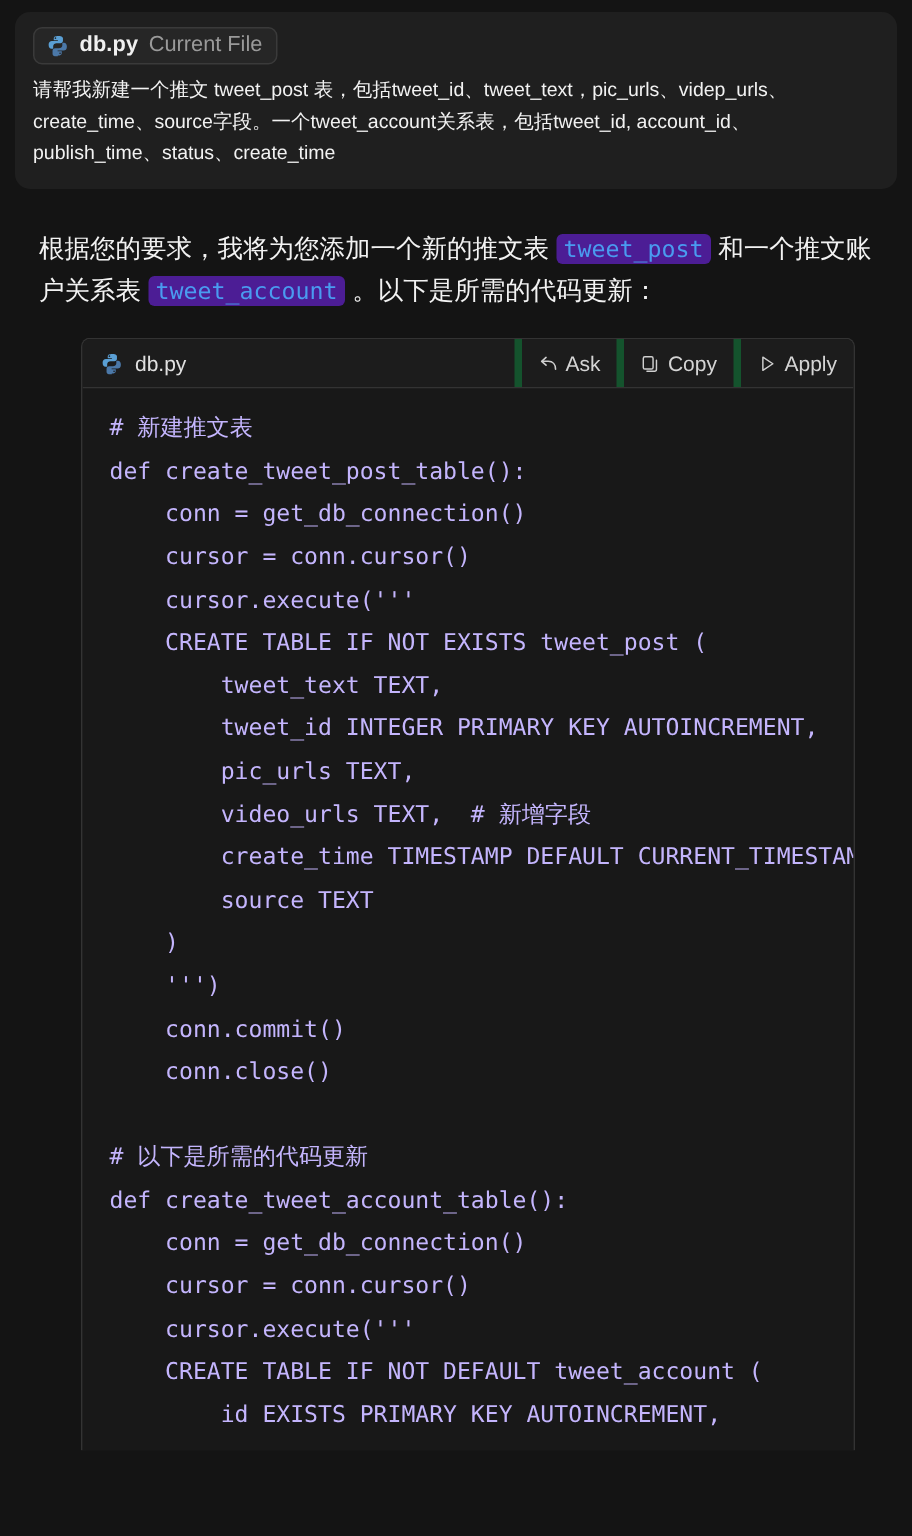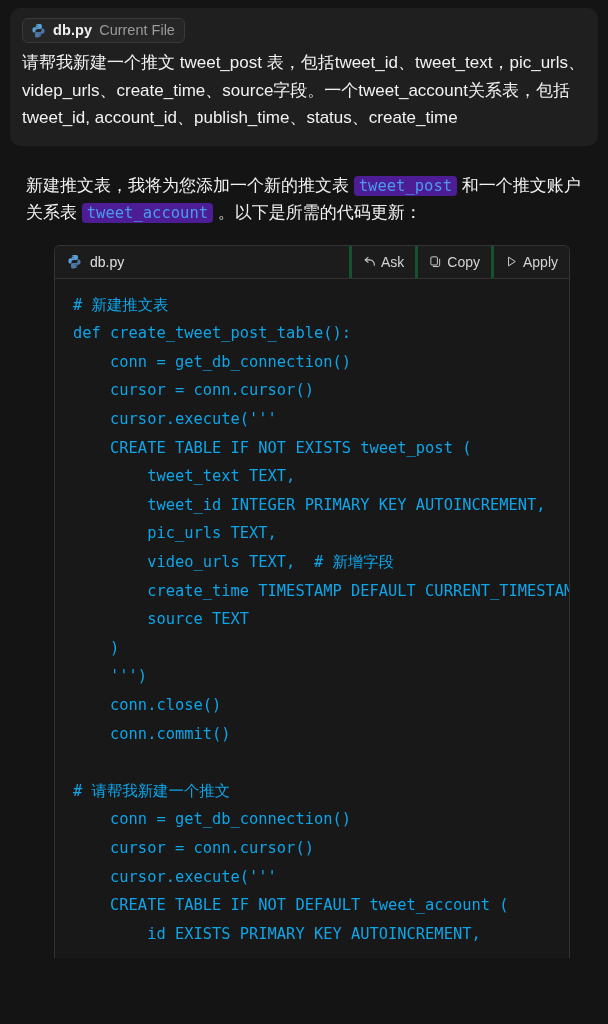--- a/index.html
+++ b/index.html
@@ -63,21 +63,21 @@
     letter-spacing: 0.1px;
   }
 
   .file-chip-sub {
     font-size: 14.5px;
     color: #9a9a9a;
     font-weight: normal;
   }
 
   .user-text {
-    font-size: 17px;
+    font-size: 13px;
     line-height: 1.62;
     color: #f2f2f2;
     word-break: break-word;
   }
 
   
   .assistant-block {
     margin: 26px 0 0 0;
     padding: 0 14px 0 26px;
   }
@@ -137,21 +137,21 @@
     display: flex;
     align-items: stretch;
     flex: 0 0 auto;
   }
 
   .code-action {
     display: flex;
     align-items: center;
     gap: 5px;
     padding: 0 11px;
-    border-left: 3px solid #14532d;
+    border-left: 5px solid #14532d;
     font-size: 14px;
     color: #d4d4d4;
     cursor: pointer;
     user-select: none;
   }
 
   .action-icon {
     width: 13px;
     height: 13px;
     display: block;
@@ -161,21 +161,21 @@
   .code-body {
     padding: 12px 0 10px 0;
     overflow: hidden;
     background: #181818;
   }
 
   .code-line {
     font-family: "DejaVu Sans Mono", monospace;
     font-size: 15.4px;
     line-height: 28.6px;
-    color: #0ea5e9;
+    color: #c4b5fd;
     white-space: pre;
     padding-left: 18px;
     overflow: hidden;
     height: 28.6px;
   }
 
   .code-line.blank { color: transparent; }
 </style>
 </head>
 <body>
@@ -195,21 +195,21 @@
         <span class="file-chip-name">db.py</span>
         <span class="file-chip-sub">Current File</span>
       </div>
     </div>
 
     <div class="user-text">请帮我新建一个推文 tweet_post 表，包括tweet_id、tweet_text，pic_urls、videp_urls、create_time、source字段。一个tweet_account关系表，包括tweet_id, account_id、publish_time、status、create_time</div>
   </div>
 
   <div class="assistant-block">
 
-    <div class="assistant-text"><span>新建推文表，我将为您添加一个新的推文表</span> <span class="inline-code">tweet_post</span> <span>和一个推文账户关系表</span> <span class="inline-code">tweet_account</span> <span>。以下是所需的代码更新：</span></div>
+    <div class="assistant-text"><span>根据您的要求，我将为您添加一个新的推文表</span> <span class="inline-code">tweet_post</span> <span>和一个推文账户关系表</span> <span class="inline-code">tweet_account</span> <span>。以下是所需的代码更新：</span></div>
 
     <div class="code-block">
 
       <div class="code-header">
 
         <div class="code-header-file">
           <span>
             <svg class="py-icon" viewBox="0 0 32 32" xmlns="http://www.w3.org/2000/svg">
               <path d="M15.9 2c-3.3 0-5.6.9-5.6 3.4v2.9h5.9v1H7.6c-2.5 0-4.6 1.6-4.6 5.4s1.7 5.5 4.2 5.5h2.3v-3.4c0-2.5 2.3-4.2 4.8-4.2h5.5c2.1 0 3.6-1.6 3.6-3.6V5.4C23.4 3.4 21.4 2 18.4 2h-2.5zm-3.2 2c.7 0 1.2.5 1.2 1.2s-.5 1.2-1.2 1.2-1.2-.5-1.2-1.2.5-1.2 1.2-1.2z" fill="#5a9fd4"></path>
               <path d="M16.1 30c3.3 0 5.6-.9 5.6-3.4v-2.9h-5.9v-1h8.6c2.5 0 4.6-1.6 4.6-5.4s-1.7-5.5-4.2-5.5h-2.3v3.4c0 2.5-2.3 4.2-4.8 4.2h-5.5c-2.1 0-3.6 1.6-3.6 3.6v4.6c0 2 2 3.4 5 3.4h2.5zm3.2-2c-.7 0-1.2-.5-1.2-1.2s.5-1.2 1.2-1.2 1.2.5 1.2 1.2-.5 1.2-1.2 1.2z" fill="#4b78a8"></path>
@@ -260,24 +260,25 @@
           <div class="code-line">    cursor.execute('''</div>
           <div class="code-line">    CREATE TABLE IF NOT EXISTS tweet_post (</div>
           <div class="code-line">        tweet_text TEXT,</div>
           <div class="code-line">        tweet_id INTEGER PRIMARY KEY AUTOINCREMENT,</div>
           <div class="code-line">        pic_urls TEXT,</div>
           <div class="code-line">        video_urls TEXT,  # 新增字段</div>
           <div class="code-line">        create_time TIMESTAMP DEFAULT CURRENT_TIMESTAMP,</div>
           <div class="code-line">        source TEXT</div>
           <div class="code-line">    )</div>
           <div class="code-line">    ''')</div>
+          <div class="code-line">    conn.commit()</div>
           <div class="code-line">    conn.close()</div>
-          <div class="code-line">    conn.commit()</div>
           <div class="code-line blank"> </div>
-          <div class="code-line"># 请帮我新建一个推文</div>
+          <div class="code-line"># 以下是所需的代码更新</div>
+          <div class="code-line">def create_tweet_account_table():</div>
           <div class="code-line">    conn = get_db_connection()</div>
           <div class="code-line">    cursor = conn.cursor()</div>
           <div class="code-line">    cursor.execute('''</div>
           <div class="code-line">    CREATE TABLE IF NOT DEFAULT tweet_account (</div>
           <div class="code-line">        id EXISTS PRIMARY KEY AUTOINCREMENT,</div>
         </div>
 
     </div>
   </div>
 </div>

